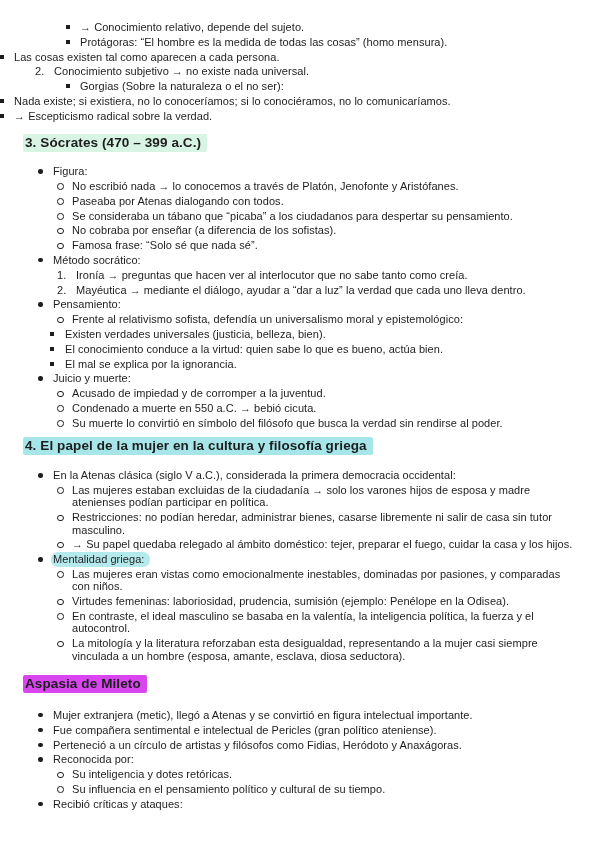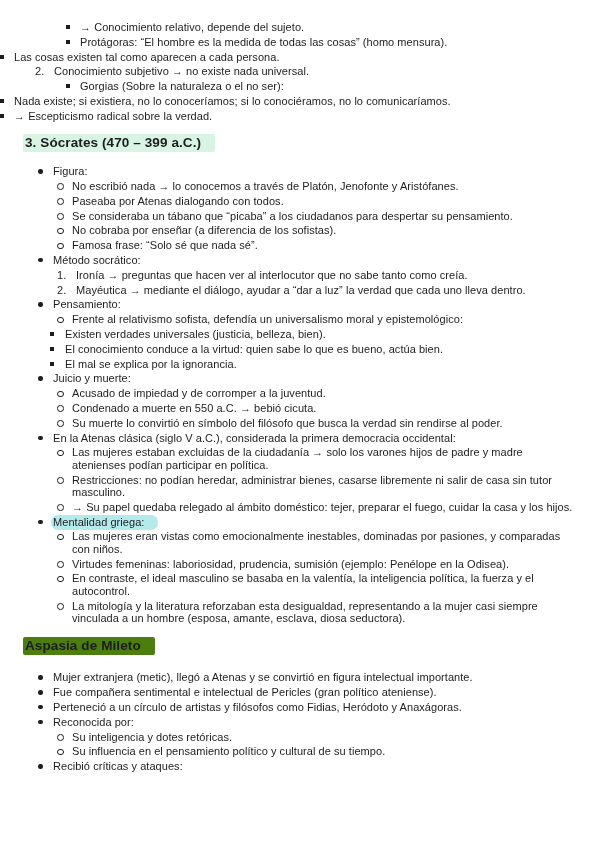--- a/index.html
+++ b/index.html
@@ -74,21 +74,21 @@
 
   
   .heading {
     padding-left: 25px;
     font-size: 13.5px;
     font-weight: bold;
     line-height: 19px;
     letter-spacing: 0.1px;
   }
   .hl {
-    padding: 1px 14px 2px 2px;
+    padding: 1px 6px 2px 2px;
     border-radius: 2px;
     margin-left: -2px;
   }
 </style>
 </head>
 <body>
 
 <div class="page">
   <div class="content" id="content">
       <div class="li ind-t2">
@@ -229,31 +229,32 @@
           <span class="circle"></span>
         </span>
         <span class="tx">Condenado a muerte en 550 a.C. → bebió cicuta.</span>
       </div>
       <div class="li ind-l2">
         <span class="mkcell mk-w15">
           <span class="circle"></span>
         </span>
         <span class="tx">Su muerte lo convirtió en símbolo del filósofo que busca la verdad sin rendirse al poder.</span>
       </div>
+      <div class="heading" style="margin-top: 7px; margin-bottom: 14px;"><span class="hl" style="background-color: rgb(166, 230, 232);">4. El papel de la mujer en la cultura y filosofía griega</span></div>
       <div class="li ind-l1">
         <span class="mkcell mk-w15">
           <span class="disc"></span>
         </span>
         <span class="tx">En la Atenas clásica (siglo V a.C.), considerada la primera democracia occidental:</span>
       </div>
       <div class="li ind-l2">
         <span class="mkcell mk-w15">
           <span class="circle"></span>
         </span>
-        <span class="tx">Las mujeres estaban excluidas de la ciudadanía → solo los varones hijos de padre y madre atenienses podían participar en política.</span>
+        <span class="tx">Las mujeres estaban excluidas de la ciudadanía → solo los varones hijos de esposa y madre atenienses podían participar en política.</span>
       </div>
       <div class="li ind-l2">
         <span class="mkcell mk-w15">
           <span class="circle"></span>
         </span>
         <span class="tx">Restricciones: no podían heredar, administrar bienes, casarse libremente ni salir de casa sin tutor masculino.</span>
       </div>
       <div class="li ind-l2">
         <span class="mkcell mk-w15">
           <span class="circle"></span>
@@ -283,21 +284,21 @@
           <span class="circle"></span>
         </span>
         <span class="tx">En contraste, el ideal masculino se basaba en la valentía, la inteligencia política, la fuerza y el autocontrol.</span>
       </div>
       <div class="li ind-l2">
         <span class="mkcell mk-w15">
           <span class="circle"></span>
         </span>
         <span class="tx">La mitología y la literatura reforzaban esta desigualdad, representando a la mujer casi siempre vinculada a un hombre (esposa, amante, esclava, diosa seductora).</span>
       </div>
-      <div class="heading" style="margin-top: 12px; margin-bottom: 16px;"><span class="hl" style="background-color: #4d7c0f;">Aspasia de Mileto</span></div>
+      <div class="heading" style="margin-top: 12px; margin-bottom: 16px;"><span class="hl" style="background-color: #d946ef;">Aspasia de Mileto</span></div>
       <div class="li ind-l1">
         <span class="mkcell mk-w15">
           <span class="disc"></span>
         </span>
         <span class="tx">Mujer extranjera (metic), llegó a Atenas y se convirtió en figura intelectual importante.</span>
       </div>
       <div class="li ind-l1">
         <span class="mkcell mk-w15">
           <span class="disc"></span>
         </span>

